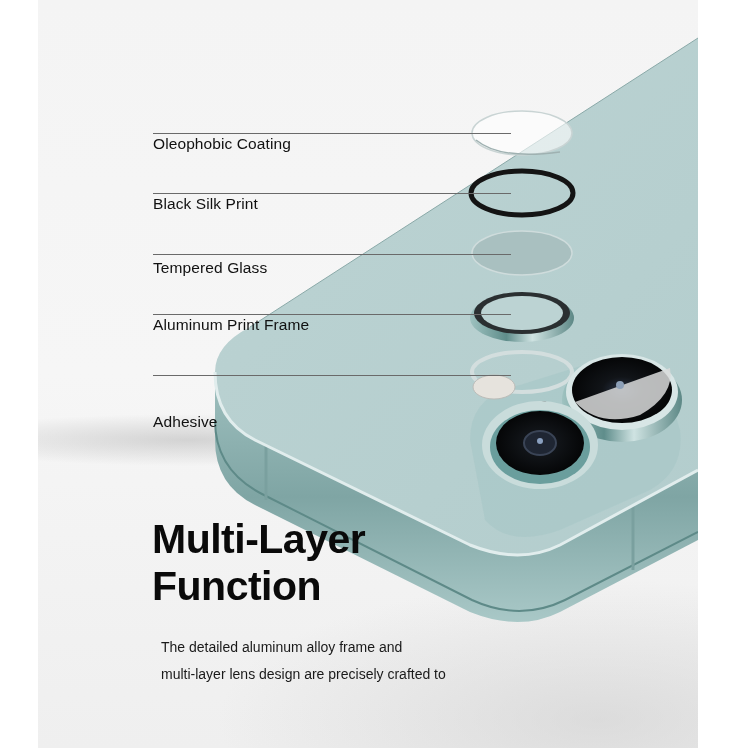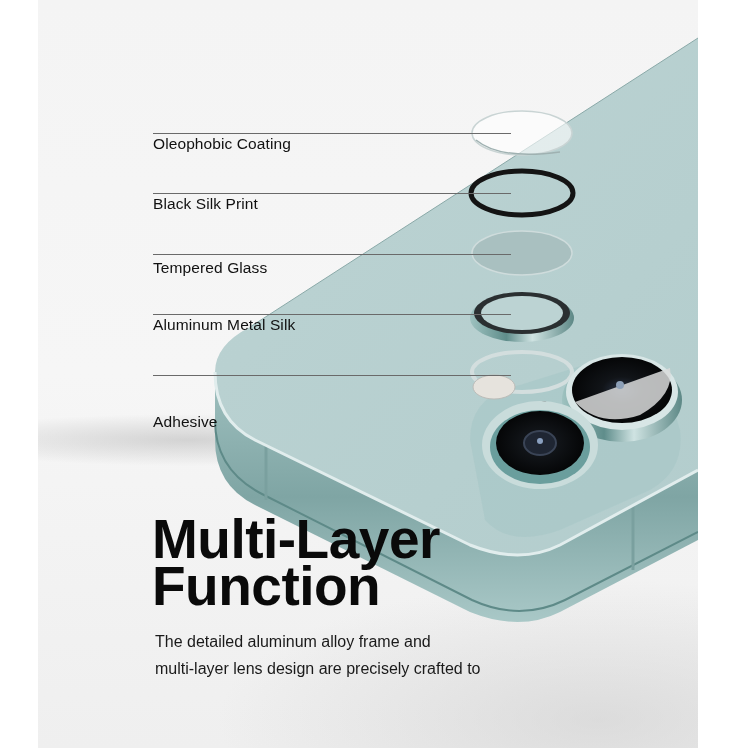--- a/index.html
+++ b/index.html
@@ -7,23 +7,23 @@
   .canvas {
     position: absolute; left: 38px; top: 0; width: 660px; height: 748px; overflow: hidden;
     background:
       radial-gradient(ellipse 260px 26px at 150px 440px, rgba(170,170,170,0.45), rgba(170,170,170,0) 100%),
       radial-gradient(ellipse 380px 140px at 560px 720px, rgba(200,200,200,0.5), rgba(200,200,200,0) 100%),
       linear-gradient(180deg, #f4f4f4 0%, #f6f6f6 50%, #efefef 100%);
   }
   svg.art { position: absolute; left: 0; top: 0; }
   .label-line { position: absolute; left: 115px; height: 1px; background: #6a6a6a; }
   .label { position: absolute; left: 115px; font-weight: 400; font-size: 15.5px; color: #111; letter-spacing: 0.1px; white-space: nowrap; }
-  .title { position: absolute; left: 114px; top: 516px; font-weight: 700; font-size: 55px; line-height: 47px; color: #0a0a0a; letter-spacing: -0.5px; margin: 0; }
+  .title { position: absolute; left: 114px; top: 516px; font-weight: 700; font-size: 41px; line-height: 47px; color: #0a0a0a; letter-spacing: -0.5px; margin: 0; }
   .title span { display: block; }
-  .desc { position: absolute; left: 115px; top: 626px; font-size: 16px; line-height: 27px; color: #1a1a1a; width: 420px; margin: 2px; }
+  .desc { position: absolute; left: 115px; top: 626px; font-size: 14px; line-height: 27px; color: #1a1a1a; width: 420px; margin: 8px; }
   .desc span { display: block; white-space: nowrap; }
 </style>
 </head>
 <body>
 
 <div class="canvas">
 
   <svg class="art" width="660" height="748" viewBox="38 0 660 748">
     <defs>
       <linearGradient id="backGrad" x1="0" y1="0" x2="1" y2="1">
@@ -91,21 +91,21 @@
   <div class="label-line" style="top:133px; width:358px;"></div>
   <div class="label" style="top:135px;">Oleophobic Coating</div>
 
   <div class="label-line" style="top:193px; width:358px;"></div>
   <div class="label" style="top:195px;">Black Silk Print</div>
 
   <div class="label-line" style="top:254px; width:358px;"></div>
   <div class="label" style="top:259px;">Tempered Glass</div>
 
   <div class="label-line" style="top:314px; width:358px;"></div>
-  <div class="label" style="top:316px;">Aluminum Metal Silk</div>
+  <div class="label" style="top:316px;">Aluminum Print Frame</div>
 
   <div class="label-line" style="top:375px; width:358px;"></div>
   <div class="label" style="top:377px;margin-top:36px;">Adhesive</div>
 
   <h1 class="title">
     <span>Multi-Layer</span>
     <span>Function</span>
   </h1>
 
   <p class="desc">

